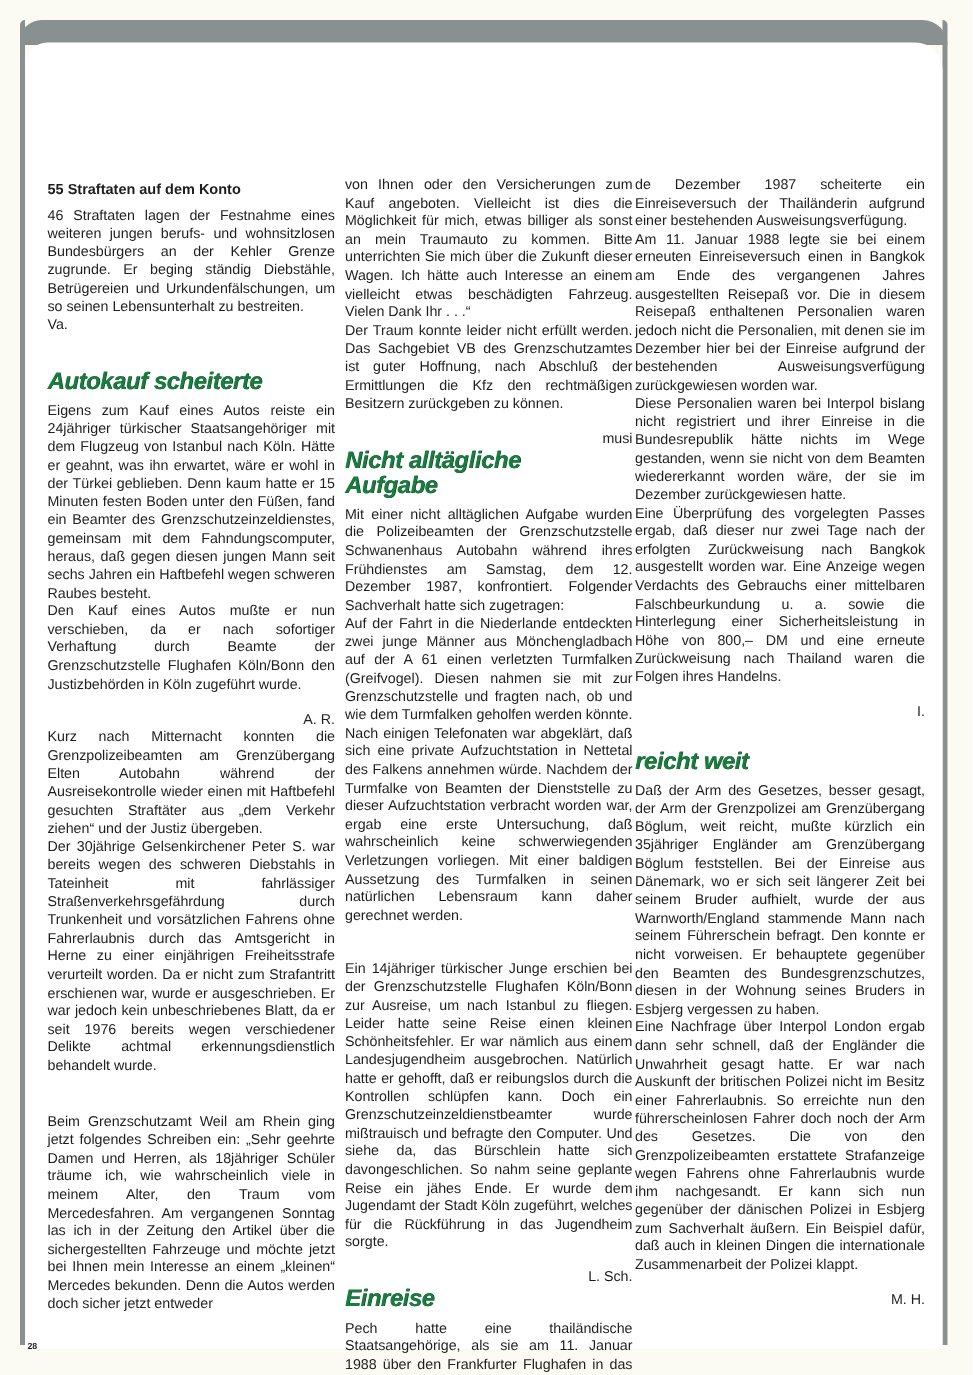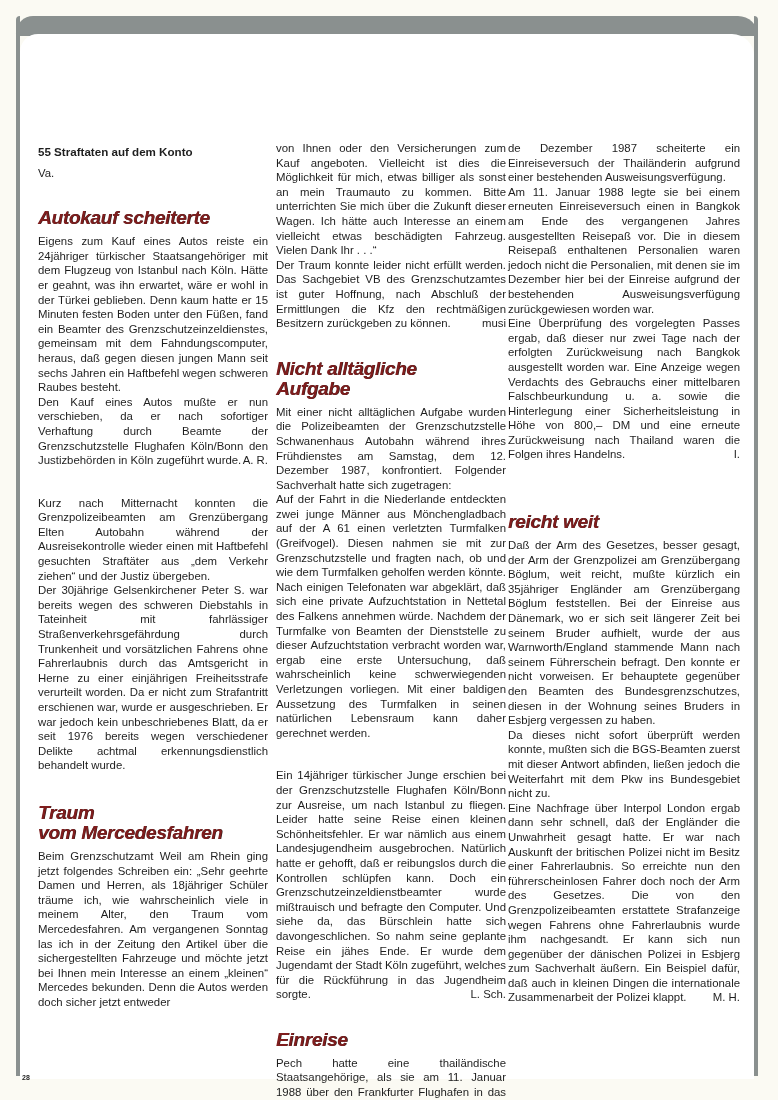--- a/index.html
+++ b/index.html
@@ -34,58 +34,58 @@
     .col1 { left: 38px; }
     .col2 { left: 276px; }
     .col3 { left: 508px; width: 232px; }
     .col p { margin: 0; }
     .col h3 {
       font-size: 11.6px; font-weight: bold; margin: 4px 0 6px 0;
     }
     .col h2 {
       font-family: "Liberation Sans", sans-serif;
       font-size: 19px; line-height: 20px; font-weight: 900; font-style: italic;
-      letter-spacing: -0.3px; margin: 0 0 6px 0; color: #7f1d1d;
+      letter-spacing: -0.3px; margin: 0 0 6px 0; color: #15803d;
       text-shadow: 0.4px 0 0 #1a1a1a;
     }
     .sig { text-align: left; }
-    .sig-inline { float: right; }
+    .sig-inline { float: right; margin-top: 28px; }
     .gap-s { height: 28px; }
     .gap-m { height: 30px; }
     .page-number {
       position: absolute; left: 22px; top: 1074px; font-size: 7px; font-weight: bold;
     }
   </style>
 </head>
 <body>
 
 <div class="frame-top"></div>
 <div class="frame-left"></div>
 <div class="frame-right"></div>
 <div class="paper"></div>
 
 <div class="col col1">
   <section>
     <h3>55 Straftaten auf dem Konto</h3>
+    <p>46 Straftaten lagen der Festnahme eines weiteren jungen berufs- und wohnsitzlosen Bundesbürgers an der Kehler Grenze zugrunde. Er beging ständig Diebstähle, Betrügereien und Urkundenfälschungen, um so seinen Lebensunterhalt zu bestreiten.</p>
     <p class="sig">Va.</p>
   </section>
   <div class="gap-s"></div>
   <section>
     <h2>Autokauf scheiterte</h2>
     <p>Eigens zum Kauf eines Autos reiste ein 24jähriger türkischer Staatsangehöriger mit dem Flugzeug von Istanbul nach Köln. Hätte er geahnt, was ihn erwartet, wäre er wohl in der Türkei geblieben. Denn kaum hatte er 15 Minuten festen Boden unter den Füßen, fand ein Beamter des Grenzschutzeinzeldienstes, gemeinsam mit dem Fahndungscomputer, heraus, daß gegen diesen jungen Mann seit sechs Jahren ein Haftbefehl wegen schweren Raubes besteht.</p>
     <p><span>Den Kauf eines Autos mußte er nun verschieben, da er nach sofortiger Verhaftung durch Beamte der Grenzschutzstelle Flughafen Köln/Bonn den Justizbehörden in Köln zugeführt wurde.</span> <span class="sig-inline">A. R.</span></p>
   </section>
   <div class="gap-s"></div>
   <section>
     <p>Kurz nach Mitternacht konnten die Grenzpolizeibeamten am Grenzübergang Elten Autobahn während der Ausreisekontrolle wieder einen mit Haftbefehl gesuchten Straftäter aus „dem Verkehr ziehen“ und der Justiz übergeben.</p>
     <p>Der 30jährige Gelsenkirchener Peter S. war bereits wegen des schweren Diebstahls in Tateinheit mit fahrlässiger Straßenverkehrsgefährdung durch Trunkenheit und vorsätzlichen Fahrens ohne Fahrerlaubnis durch das Amtsgericht in Herne zu einer einjährigen Freiheitsstrafe verurteilt worden. Da er nicht zum Strafantritt erschienen war, wurde er ausgeschrieben. Er war jedoch kein unbeschriebenes Blatt, da er seit 1976 bereits wegen verschiedener Delikte achtmal erkennungsdienstlich behandelt wurde.</p>
   </section>
   <div class="gap-m"></div>
   <section>
-    <h2><span>Traum</span><br><span>vom Mercedesfahren</span></h2>
     <p>Beim Grenzschutzamt Weil am Rhein ging jetzt folgendes Schreiben ein: „Sehr geehrte Damen und Herren, als 18jähriger Schüler träume ich, wie wahrscheinlich viele in meinem Alter, den Traum vom Mercedesfahren. Am vergangenen Sonntag las ich in der Zeitung den Artikel über die sichergestellten Fahrzeuge und möchte jetzt bei Ihnen mein Interesse an einem „kleinen“ Mercedes bekunden. Denn die Autos werden doch sicher jetzt entweder</p>
   </section>
 </div>
 
 <div class="col col2">
   <section>
     <p>von Ihnen oder den Versicherungen zum Kauf angeboten. Vielleicht ist dies die Möglichkeit für mich, etwas billiger als sonst an mein Traumauto zu kommen. Bitte unterrichten Sie mich über die Zukunft dieser Wagen. Ich hätte auch Interesse an einem vielleicht etwas beschädigten Fahrzeug. Vielen Dank Ihr . . .“</p>
     <p><span>Der Traum konnte leider nicht erfüllt werden. Das Sachgebiet VB des Grenzschutzamtes ist guter Hoffnung, nach Abschluß der Ermittlungen die Kfz den rechtmäßigen Besitzern zurückgeben zu können.</span> <span class="sig-inline">musi</span></p>
   </section>
   <div class="gap-s"></div>
@@ -102,24 +102,24 @@
   <section>
     <h2>Einreise</h2>
     <p>Pech hatte eine thailändische Staatsangehörige, als sie am 11. Januar 1988 über den Frankfurter Flughafen in das Bundesgebiet einzureisen versuchte. Bereits En-</p>
   </section>
 </div>
 
 <div class="col col3">
   <section>
     <p>de Dezember 1987 scheiterte ein Einreiseversuch der Thailänderin aufgrund einer bestehenden Ausweisungsverfügung.</p>
     <p>Am 11. Januar 1988 legte sie bei einem erneuten Einreiseversuch einen in Bangkok am Ende des vergangenen Jahres ausgestellten Reisepaß vor. Die in diesem Reisepaß enthaltenen Personalien waren jedoch nicht die Personalien, mit denen sie im Dezember hier bei der Einreise aufgrund der bestehenden Ausweisungsverfügung zurückgewiesen worden war.</p>
+    <p>Diese Personalien waren bei Interpol bislang nicht registriert und ihrer Einreise in die Bundesrepublik hätte nichts im Wege gestanden, wenn sie nicht von dem Beamten wiedererkannt worden wäre, der sie im Dezember zurückgewiesen hatte.</p>
     <p><span>Eine Überprüfung des vorgelegten Passes ergab, daß dieser nur zwei Tage nach der erfolgten Zurückweisung nach Bangkok ausgestellt worden war. Eine Anzeige wegen Verdachts des Gebrauchs einer mittelbaren Falschbeurkundung u. a. sowie die Hinterlegung einer Sicherheitsleistung in Höhe von 800,– DM und eine erneute Zurückweisung nach Thailand waren die Folgen ihres Handelns.</span> <span class="sig-inline">I.</span></p>
   </section>
   <div class="gap-m"></div>
   <section>
     <h2><br><span>reicht weit</span></h2>
     <p>Daß der Arm des Gesetzes, besser gesagt, der Arm der Grenzpolizei am Grenzübergang Böglum, weit reicht, mußte kürzlich ein 35jähriger Engländer am Grenzübergang Böglum feststellen. Bei der Einreise aus Dänemark, wo er sich seit längerer Zeit bei seinem Bruder aufhielt, wurde der aus Warnworth/England stammende Mann nach seinem Führerschein befragt. Den konnte er nicht vorweisen. Er behauptete gegenüber den Beamten des Bundesgrenzschutzes, diesen in der Wohnung seines Bruders in Esbjerg vergessen zu haben.</p>
-    <p>Da dieses nicht sofort überprüft werden konnte, mußten sich die BGS-Beamten zuerst mit dieser Antwort abfinden, ließen jedoch die Weiterfahrt mit dem Pkw ins Bundesgebiet nicht zu.</p>
     <p><span>Eine Nachfrage über Interpol London ergab dann sehr schnell, daß der Engländer die Unwahrheit gesagt hatte. Er war nach Auskunft der britischen Polizei nicht im Besitz einer Fahrerlaubnis. So erreichte nun den führerscheinlosen Fahrer doch noch der Arm des Gesetzes. Die von den Grenzpolizeibeamten erstattete Strafanzeige wegen Fahrens ohne Fahrerlaubnis wurde ihm nachgesandt. Er kann sich nun gegenüber der dänischen Polizei in Esbjerg zum Sachverhalt äußern. Ein Beispiel dafür, daß auch in kleinen Dingen die internationale Zusammenarbeit der Polizei klappt.</span> <span class="sig-inline">M. H.</span></p>
   </section>
 </div>
 
 <div class="page-number">28</div>
 
 </body></html>

